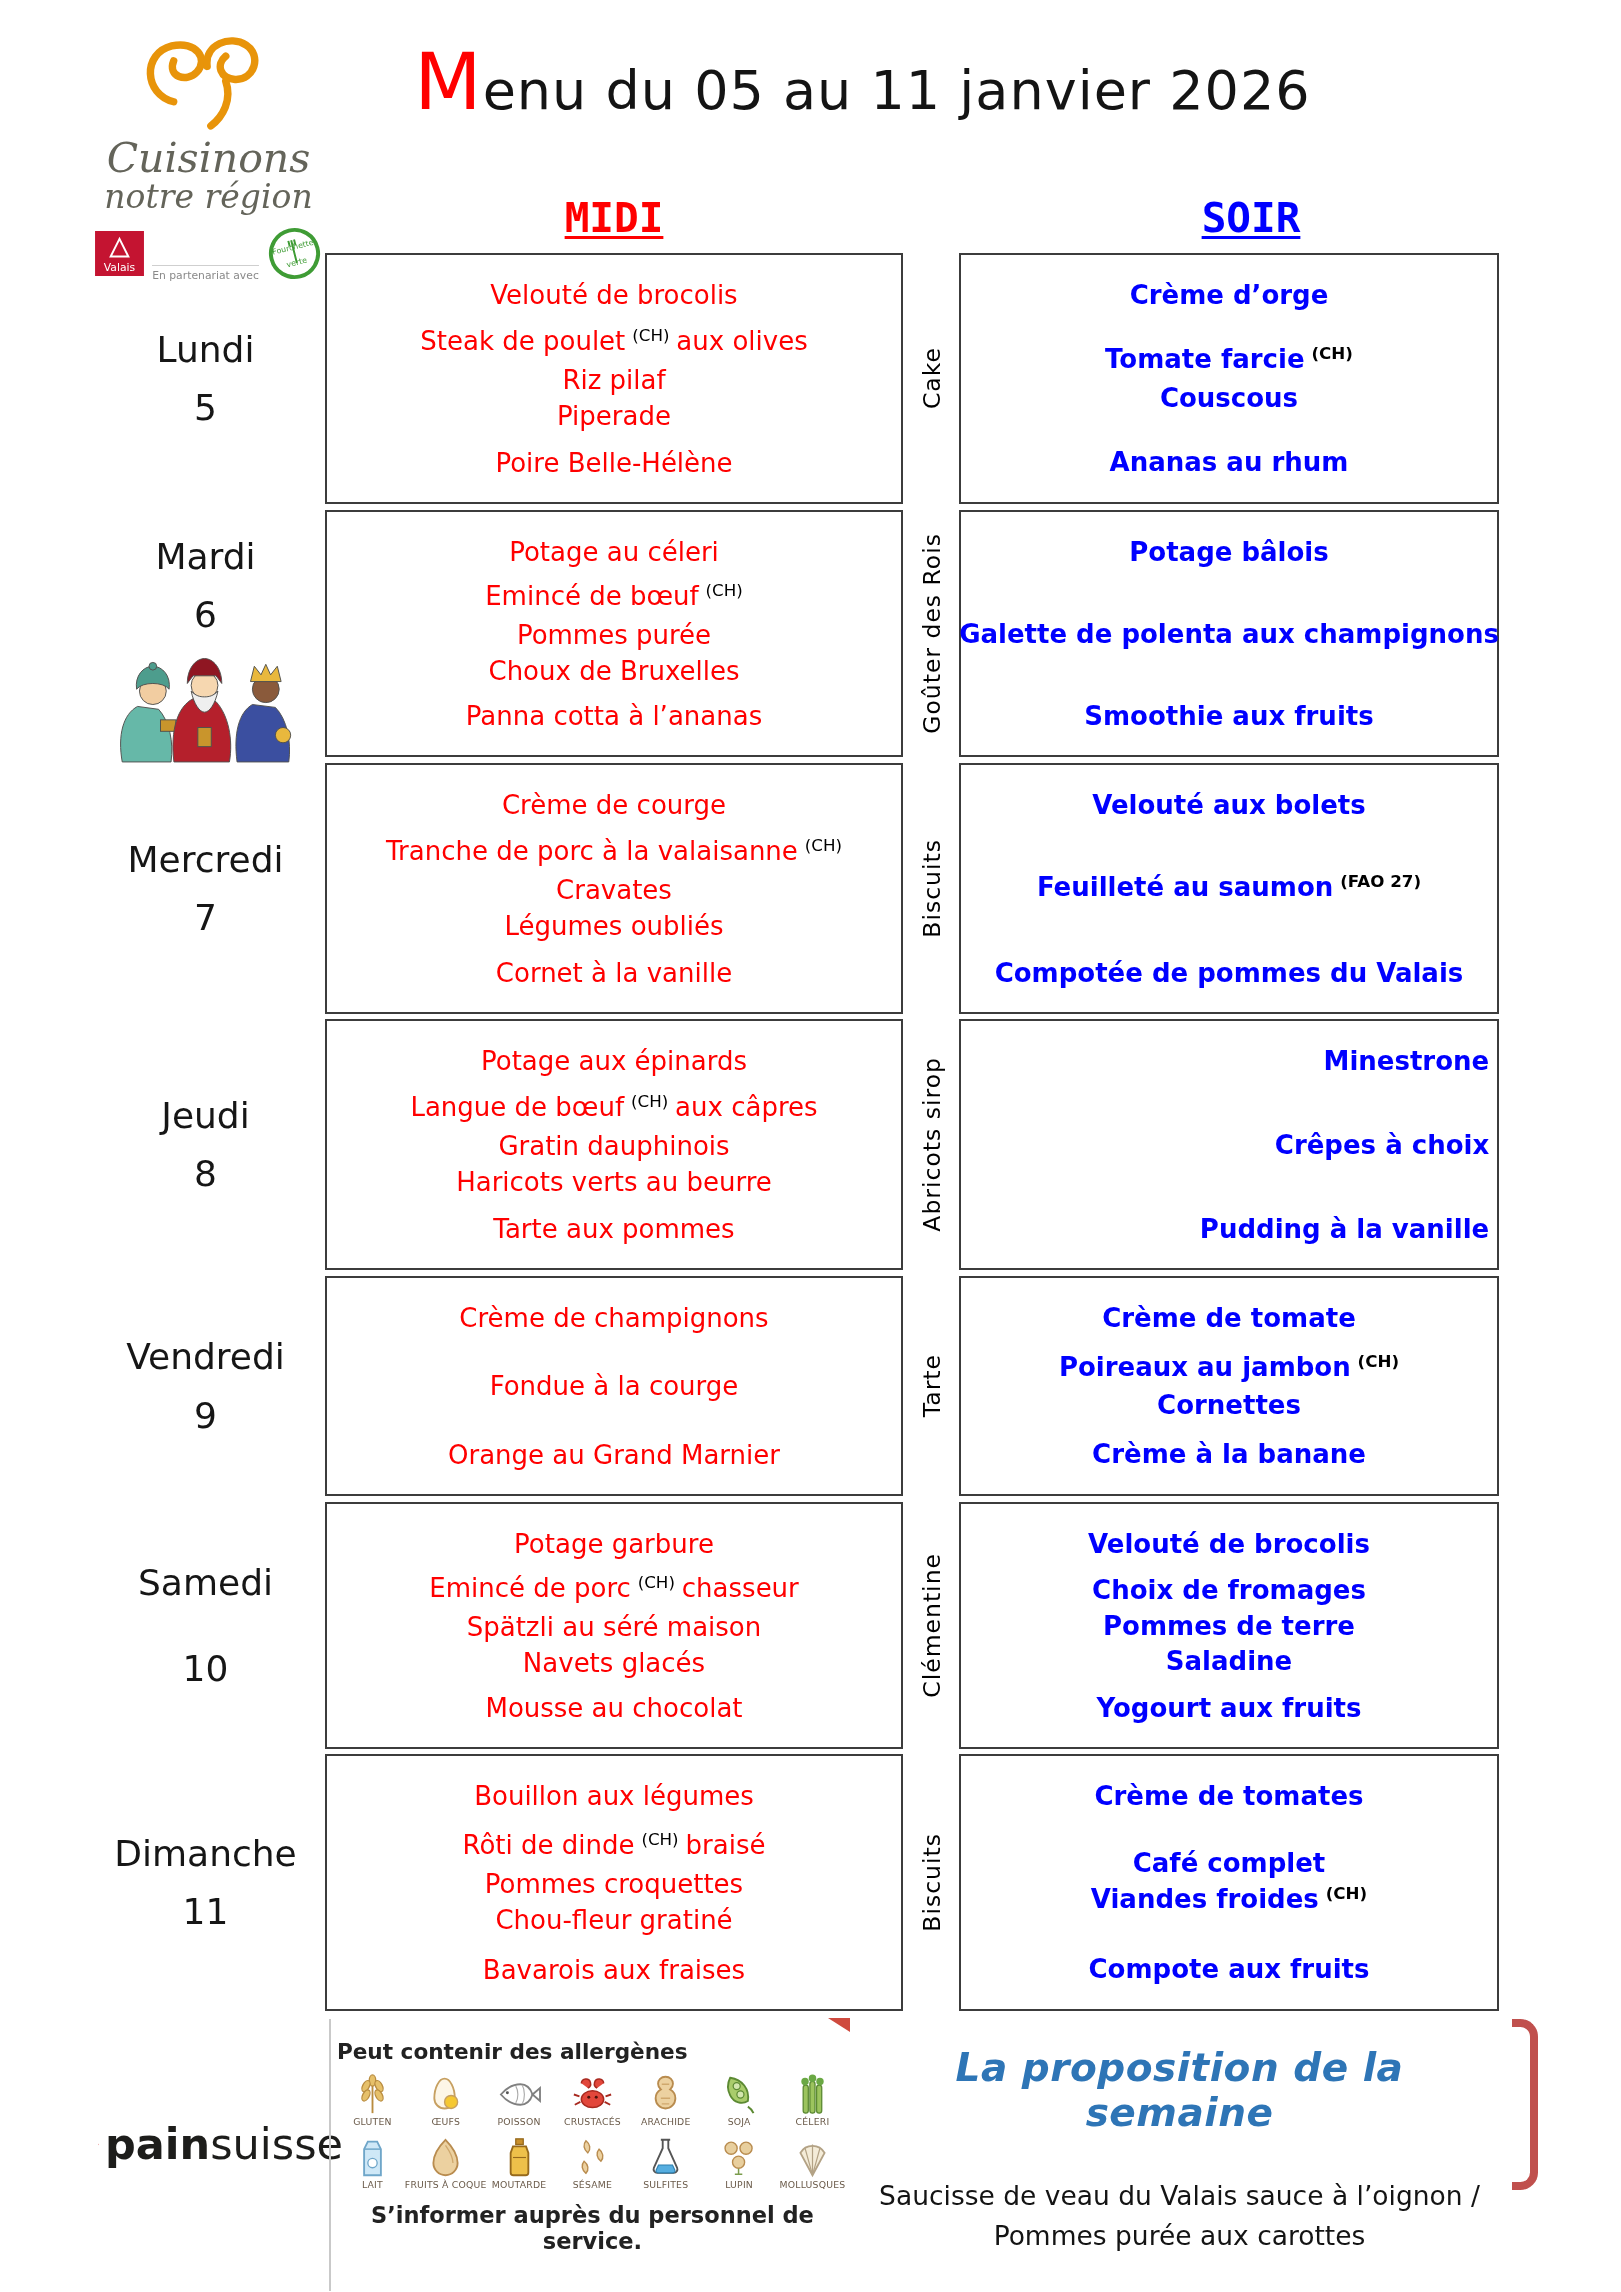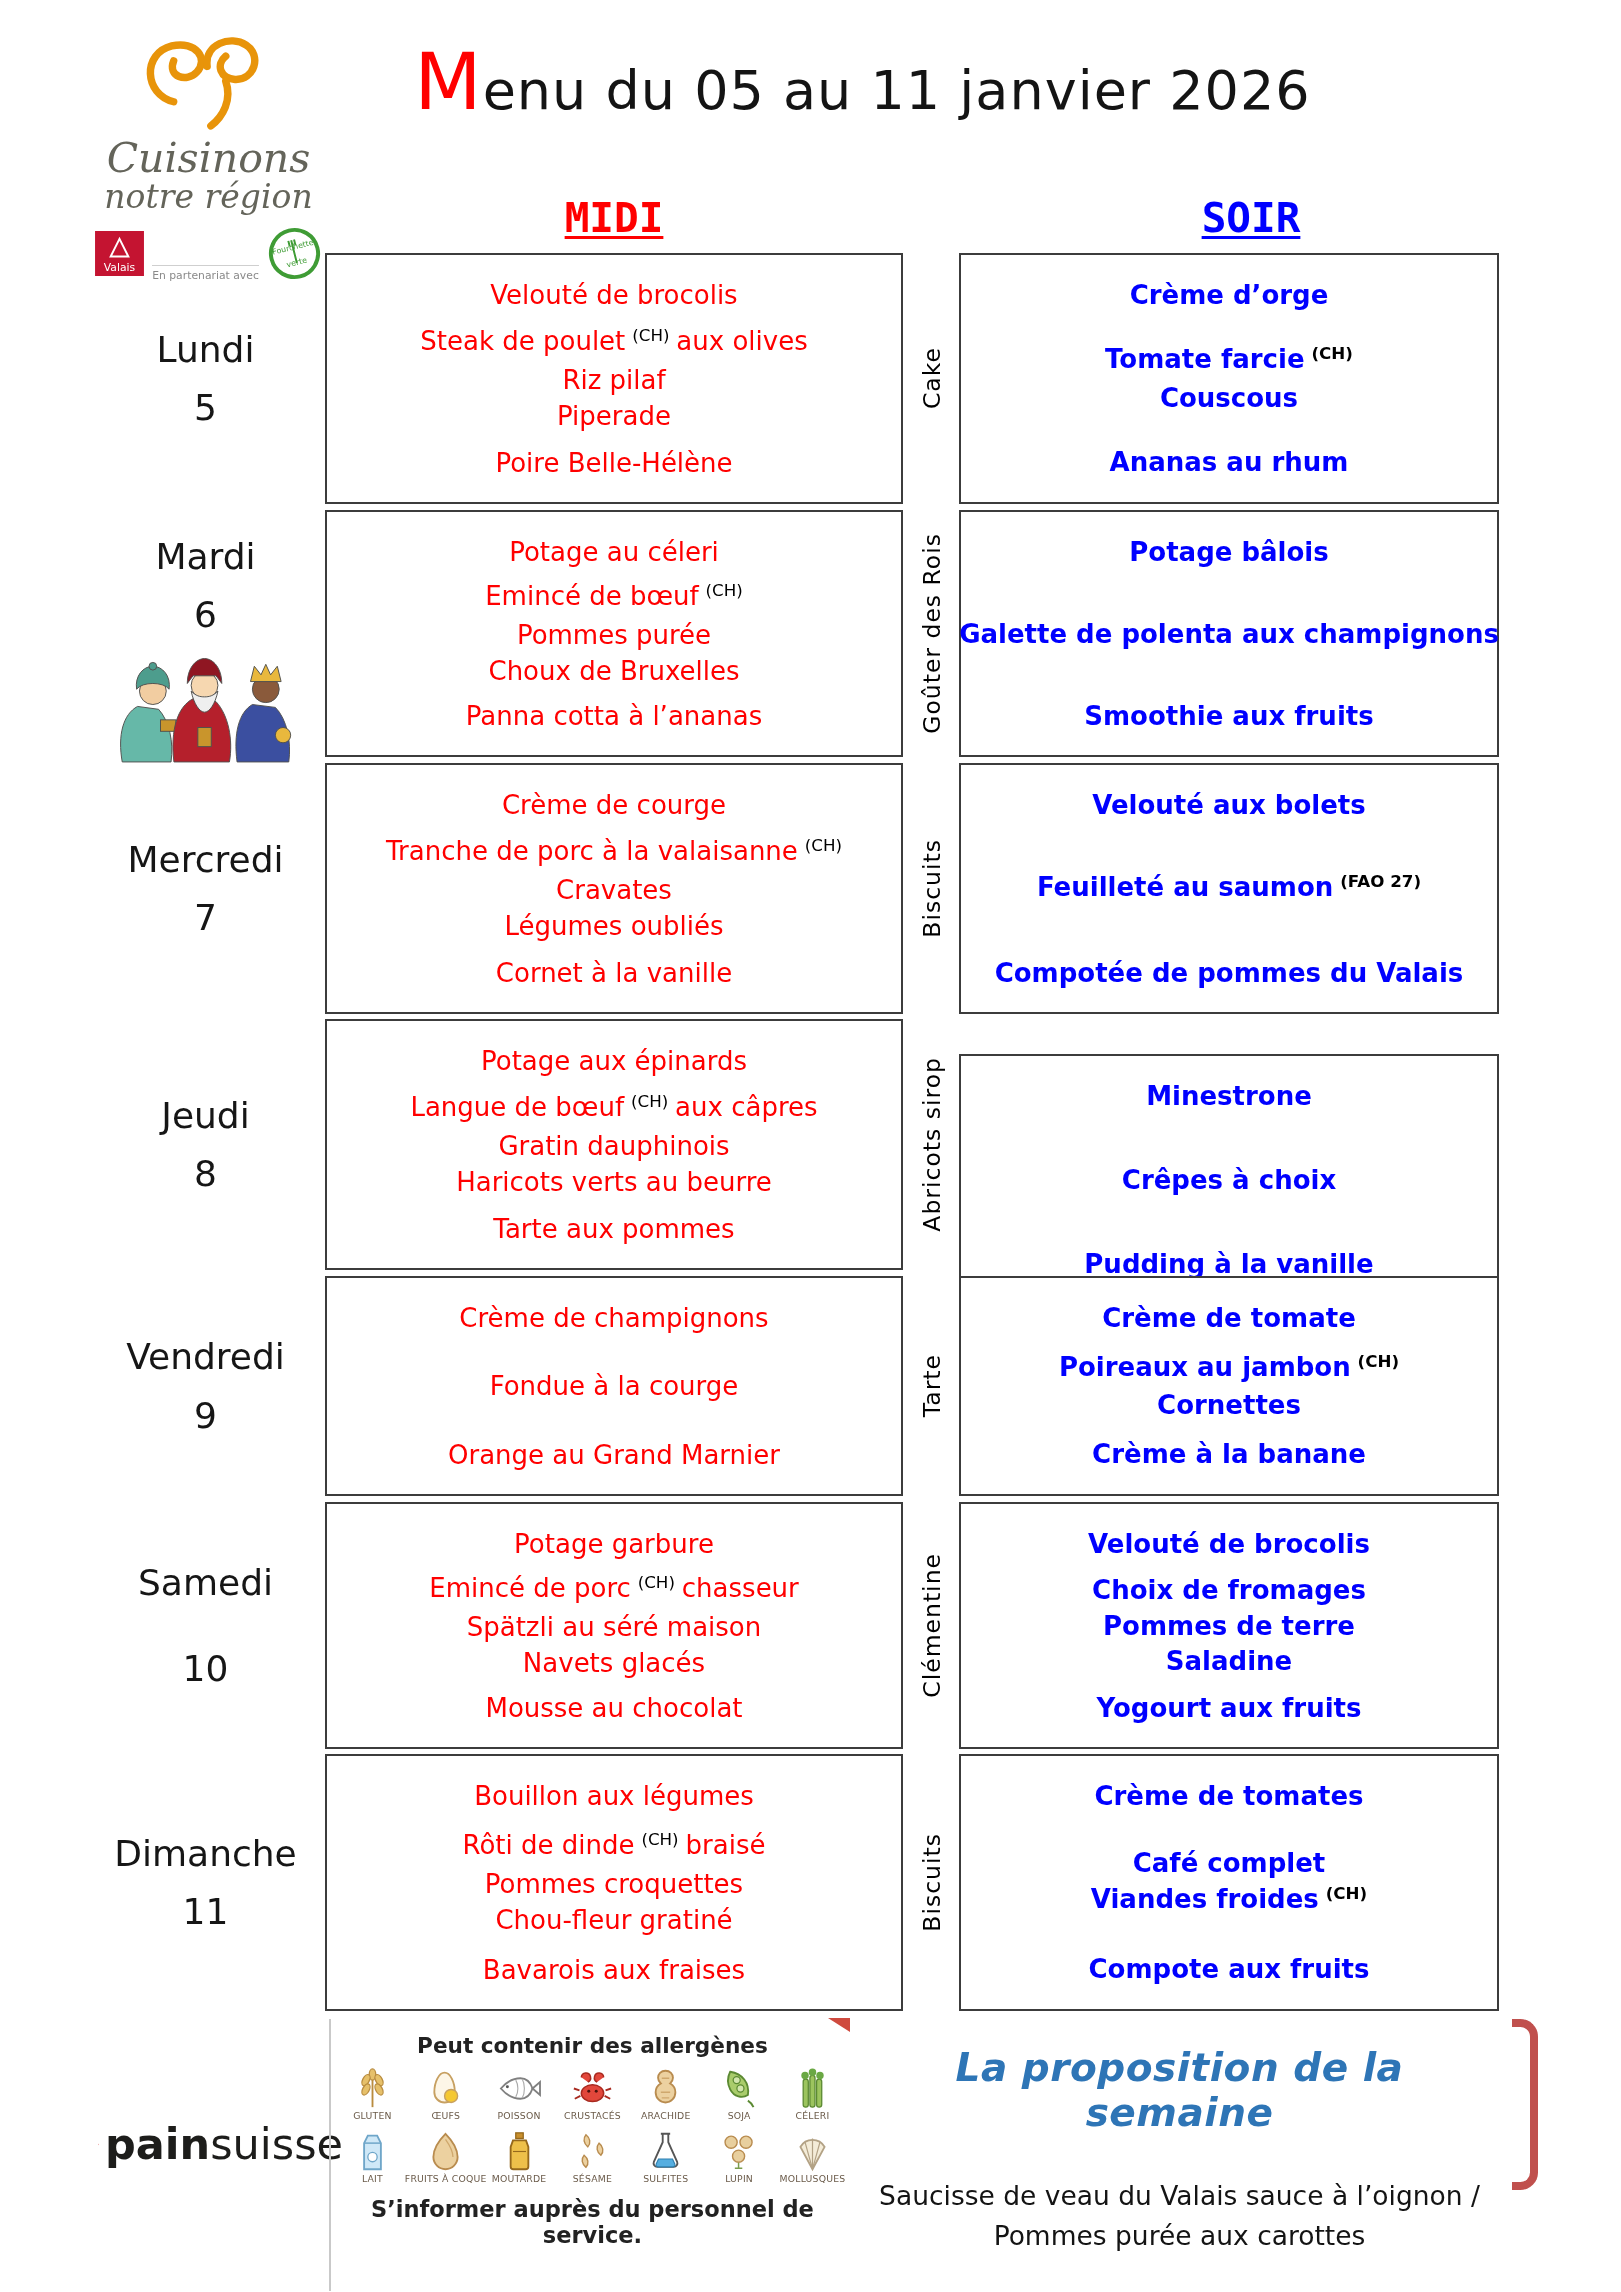--- a/index.html
+++ b/index.html
@@ -52,21 +52,21 @@
 
   
   .painsuisse{position:absolute;left:98px;top:2066px;width:245px;height:157px;
               display:flex;align-items:center;gap:5.9px;}
   .painsuisse-text{display:flex;flex-direction:row;color:#1d1d1b;line-height:0.95;}
   .ps-line1{font-size:43px;font-weight:bold;}
   .ps-line2{font-size:43px;font-weight:400;}
 
   .allergens{position:absolute;left:329px;top:2019px;width:519px;height:272px;
              border-left:2px solid #c9c9c9;padding-left:5.9px;box-sizing:border-box;}
-  .allergen-title{text-align:center;font-size:21.6px;font-weight:600;color:#222;margin-top:14px;}
+  .allergen-title{text-align:left;font-size:21.6px;font-weight:600;color:#222;margin-top:20px;}
   .allergen-row{display:flex;justify-content:space-between;margin-top:9.8px;}
   .allergen-item{width:71px;display:flex;flex-direction:column;align-items:center;}
   .a-icon svg{width:45px;height:41px;display:block;}
   .a-label{font-size:9.3px;color:#6b5b4a;margin-top:2px;text-align:center;line-height:1.1;
            letter-spacing:0.2px;white-space:nowrap;}
   .allergen-note{text-align:center;font-size:22.5px;font-weight:600;color:#222;margin-top:11.8px;}
 
   .proposition{position:absolute;left:861px;top:2045px;width:637px;text-align:center;}
   .prop-heading{font-size:39px;font-weight:bold;font-style:italic;color:#2e75b6;letter-spacing:0.5px;}
   .prop-body{margin-top:41px;font-size:26.5px;color:#141414;line-height:1.5;}
@@ -238,21 +238,21 @@
         </div>
         <div class="menu-group">
           <div class="menu-line"><span class="mtxt">Langue de bœuf</span><span class="sup">(CH)</span><span class="mtxt">aux câpres</span></div>
           <div class="menu-line"><span class="mtxt">Gratin dauphinois</span></div>
           <div class="menu-line"><span class="mtxt">Haricots verts au beurre</span></div>
         </div>
         <div class="menu-group">
           <div class="menu-line"><span class="mtxt">Tarte aux pommes</span></div>
         </div>
       </div>
-      <div class="menu-cell cell-soir" style="top: 1054px; height: 251px;">
+      <div class="menu-cell cell-soir" style="top: 1019px; height: 251px; align-items: flex-end;">
         <div class="menu-group">
           <div class="menu-line"><span class="mtxt">Minestrone</span></div>
         </div>
         <div class="menu-group">
           <div class="menu-line"><span class="mtxt">Crêpes à choix</span></div>
         </div>
         <div class="menu-group">
           <div class="menu-line"><span class="mtxt">Pudding à la vanille</span></div>
         </div>
       </div>

